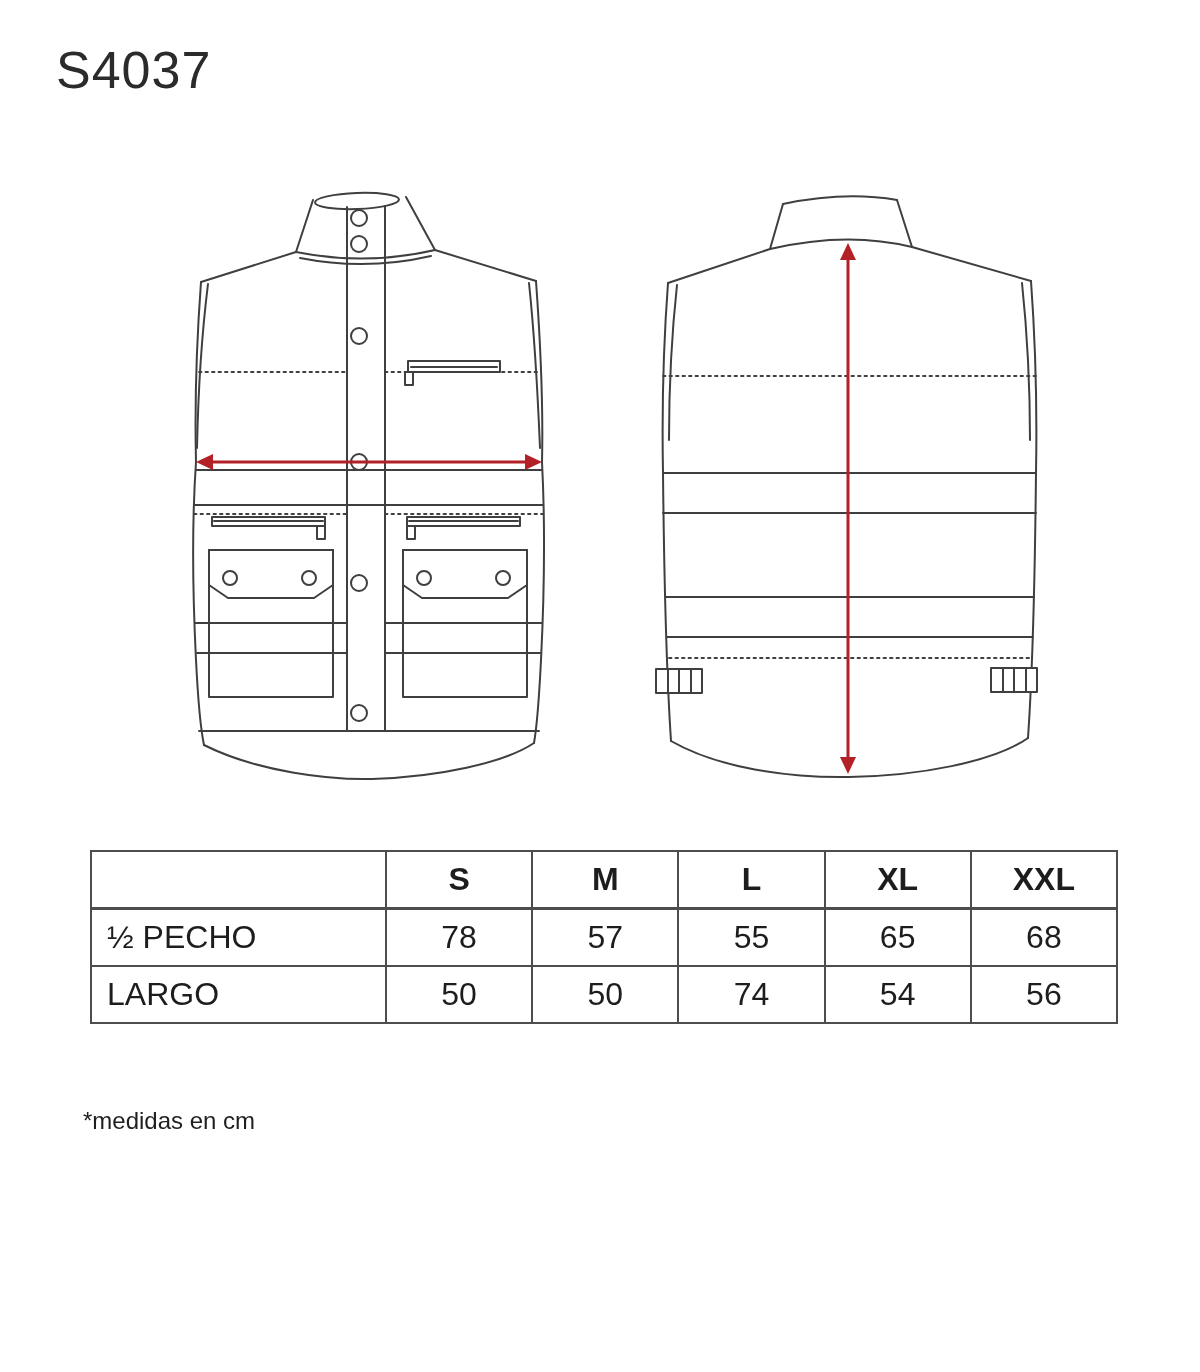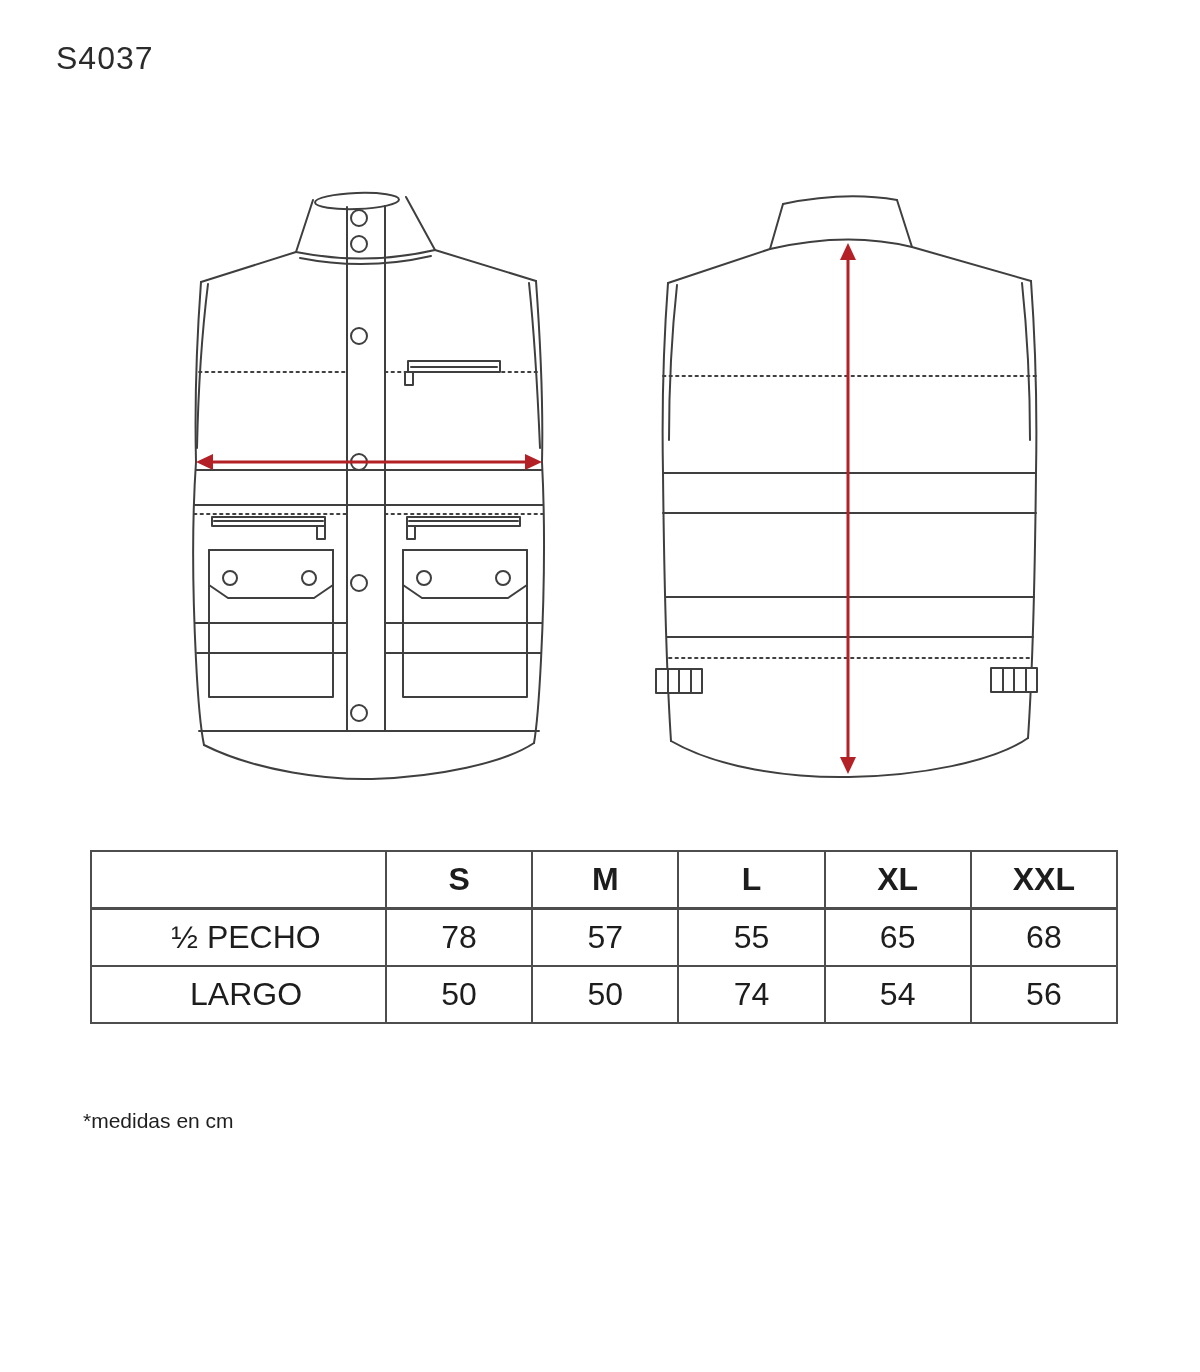--- a/index.html
+++ b/index.html
@@ -1,42 +1,42 @@
 <!DOCTYPE html>
 <html><head>
 <meta charset="utf-8">
 <style>
   html,body{margin:0;padding:0;background:#ffffff;}
   .page{
     position:relative;width:1200px;height:1372px;background:#ffffff;
     font-family:"Liberation Sans", sans-serif;color:#222;overflow:hidden;
   }
   .title{
-    position:absolute;left:56px;top:40px;font-size:32px;font-weight:400;
+    position:absolute;left:56px;top:40px;font-size:52px;font-weight:400;
     color:#2b2b2b;letter-spacing:1px;
   }
   .drawing{position:absolute;top:170px;}
   .drawing.front{left:170px;}
   .drawing.back{left:640px;}
   svg .dash{stroke-dasharray:2.5 4;stroke-width:1.8;}
   svg .wf{fill:#ffffff;}
   svg polygon{stroke:none;}
   .size-table{
     position:absolute;left:90px;top:850px;width:1028px;
     border-collapse:collapse;table-layout:fixed;font-size:32px;color:#1d1d1d;
   }
   .size-table th,.size-table td{
     border:2px solid #4d4d4d;height:55px;text-align:center;padding:0;
     font-weight:400;vertical-align:middle;
   }
   .size-table thead th{font-weight:700;border-bottom:3px solid #4d4d4d;}
   .size-table .label-col{width:293px;}
-  .size-table td.row-label{text-align:center;padding-left:15px;}
+  .size-table td.row-label{text-align:left;padding-left:15px;}
   .footnotes{
-    position:absolute;left:83px;top:1104px;font-size:21px;line-height:34px;
+    position:absolute;left:83px;top:1104px;font-size:24px;line-height:34px;
     color:#1f1f1f;
   }
 </style>
 </head>
 <body>
 
 <div class="page">
 
   <div class="title">S4037</div>
 

